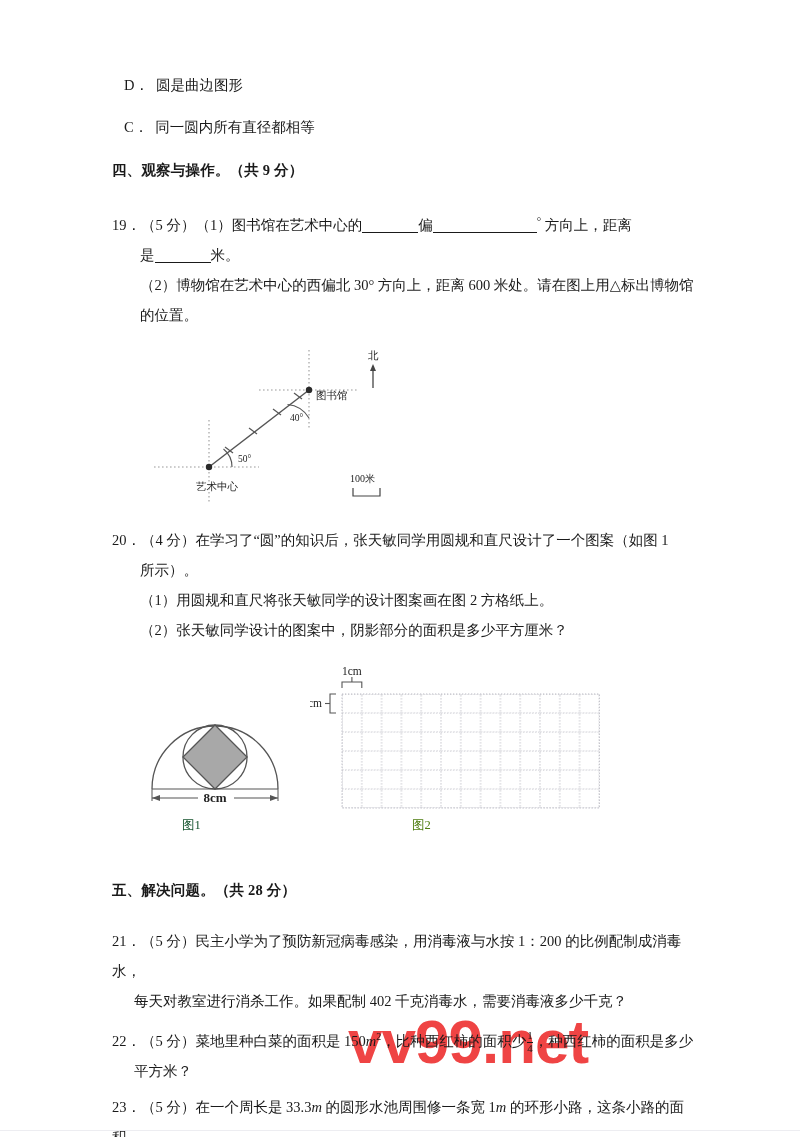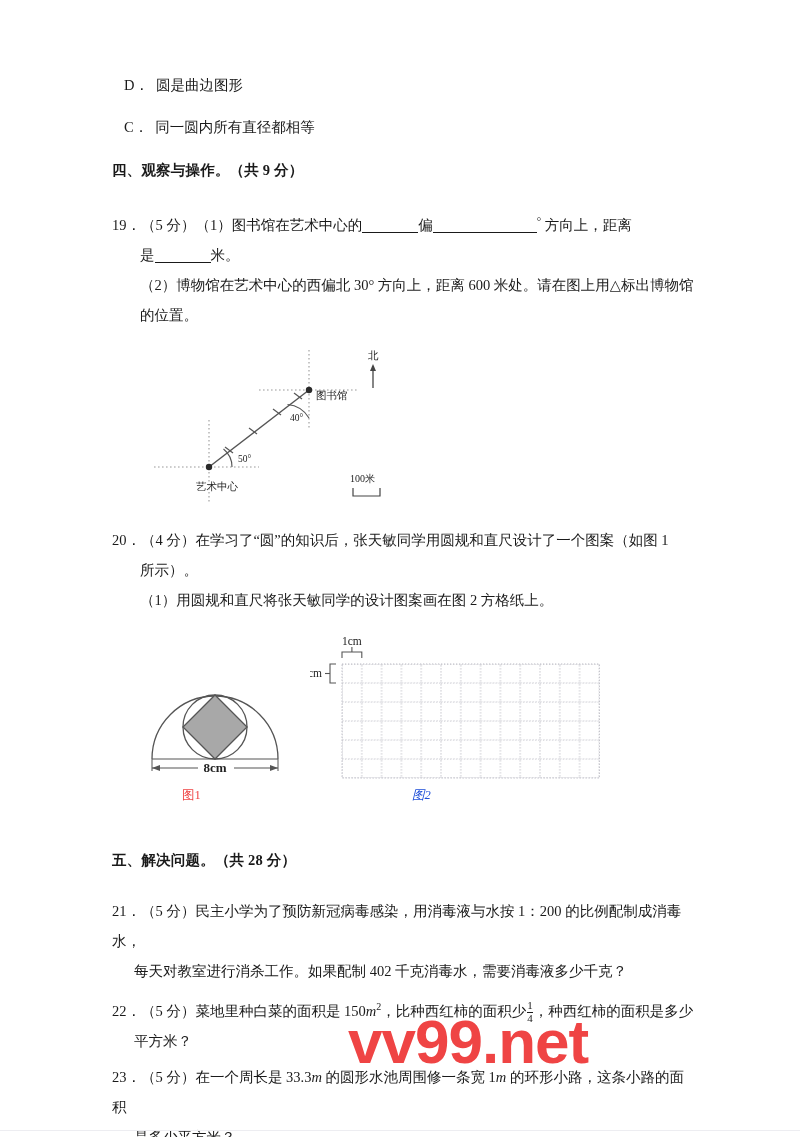--- a/index.html
+++ b/index.html
@@ -98,22 +98,22 @@
   .fig-direction svg { display: block; }
 
   
   .fig20-row {
     position: relative;
     height: 180px;
     margin-top: 14px;
   }
   .fig1-wrap { position: absolute; left: 28px; top: 28px; }
   .fig2-wrap { position: absolute; left: 198px; top: 7px; }
-  .fig1-cap { position: absolute; left: 70px; top: 158px; font-size: 12.5px; color: #ef4444; }
-  .fig2-cap { position: absolute; left: 300px; top: 158px; font-size: 12.5px; color: #1d4ed8; font-style: italic; }
+  .fig1-cap { position: absolute; left: 70px; top: 158px; font-size: 12.5px; color: #14532d; }
+  .fig2-cap { position: absolute; left: 300px; top: 158px; font-size: 12.5px; color: #4d7c0f; }
 </style>
 </head>
 <body>
 
 <div class="page">
 
   <div class="watermark">vv99.net</div>
 
   <div class="content">
 
@@ -168,20 +168,21 @@
 
         <text x="196" y="140" font-family="Liberation Serif, serif" font-size="10" fill="#222">100米</text>
         <path d="M 199 146 L 199 154 L 226 154 L 226 146" fill="none" stroke="#444" stroke-width="1.2"></path>
       </svg>
     </div>
 
     <div class="q" style="margin-top:18px;">
       <span class="q-body"><span>20．</span><span>（4 分）</span><span>在学习了“圆”的知识后，张天敏同学用圆规和直尺设计了一个图案（如图 1</span></span>
       <span class="indent">所示）。</span>
       <span class="indent">（1）用圆规和直尺将张天敏同学的设计图案画在图 2 方格纸上。</span>
+      <span class="indent">（2）张天敏同学设计的图案中，阴影部分的面积是多少平方厘米？</span>
     </div>
 
     <div class="fig20-row">
 
       <div class="fig1-wrap">
         <svg width="150" height="130" viewBox="0 0 150 130">
 
           <path d="M 12 102 A 63 63 0 0 1 138 102" fill="none" stroke="#555" stroke-width="1.3"></path>
 
           <circle cx="75" cy="70" r="32" fill="none" stroke="#555" stroke-width="1.3"></circle>

